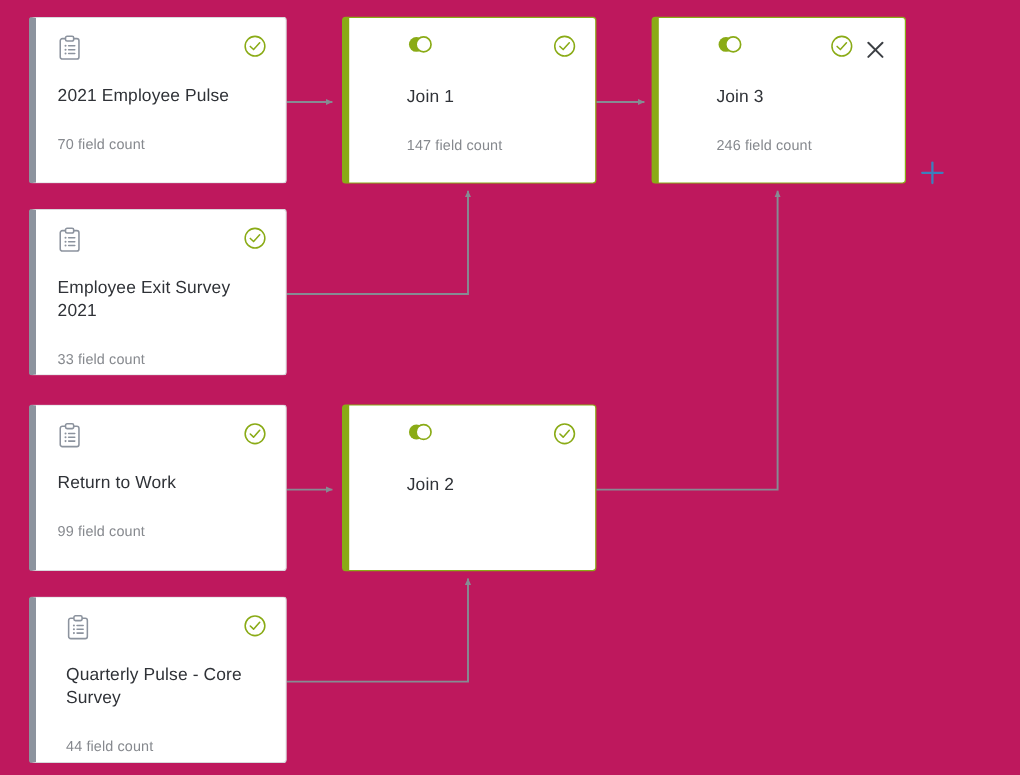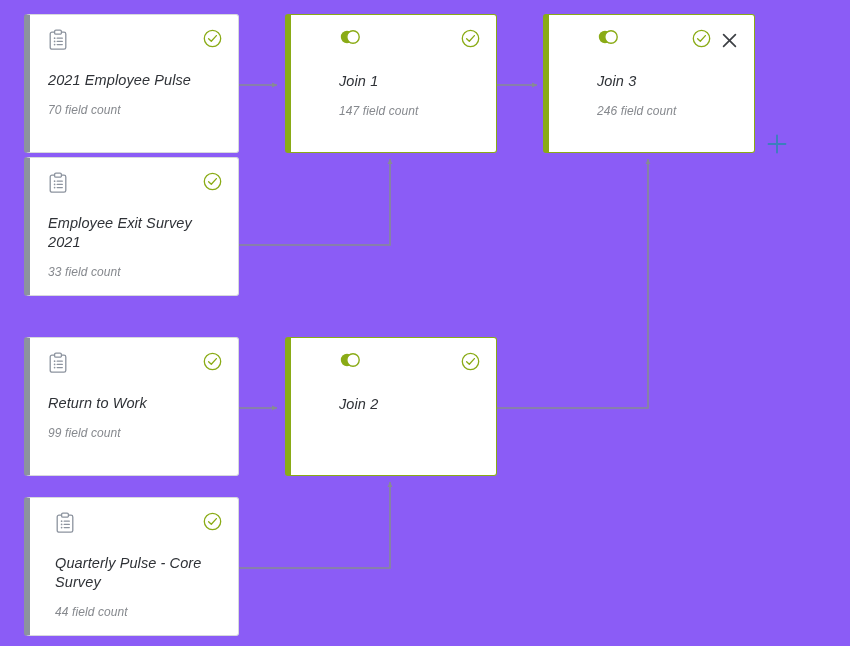--- a/index.html
+++ b/index.html
@@ -12,22 +12,21 @@
     height: 646px;
     background: #fbfbfb;
     font-family: "Liberation Sans", sans-serif;
     overflow: hidden;
   }
 
   #canvas {
     position: relative;
     width: 850px;
     height: 646px;
-    background: #8b5cf6;
-    font-style: italic;
+    background: #be185d;
   }
 
   
   #connectors {
     position: absolute;
     left: 0;
     top: 0;
     width: 850px;
     height: 646px;
     z-index: 1;
@@ -67,21 +66,21 @@
 
   .node-title {
     margin-top: 16px;
     font-size: 14.5px;
     line-height: 19px;
     color: #2f3237;
     font-weight: 400;
     letter-spacing: .1px;
   }
   .node-sub {
-    margin-top: 13px;
+    margin-top: 23px;
     font-size: 12px;
     line-height: 15px;
     color: #86898e;
     letter-spacing: .1px;
   }
   .node.join .node-title { margin-top: 17px; }
 
   
   .icon { display: block; }
   .icon-btn { pointer-events: auto; cursor: pointer; line-height: 0; }
@@ -144,21 +143,21 @@
             <circle cx="9.5" cy="9.5" r="8.2"></circle>
             <path d="M5.6,9.7 L8.3,12.3 L13.4,6.6" stroke-linecap="round" stroke-linejoin="round"></path>
           </svg>
         </span>
       </span>
     </div>
     <div class="node-title">2021 Employee Pulse</div>
     <div class="node-sub">70 field count</div>
   </div>
 
-  <div class="node source" style="left:24px; top:157px; width:215px; height:139px;">
+  <div class="node source" style="left:24px; top:174px; width:215px; height:139px;">
     <div class="node-head">
       <span class="icon">
         <svg width="20" height="22" viewBox="0 0 20 22" fill="none" stroke="#8c939e" stroke-width="1.3">
           <rect x="2.2" y="3.2" width="15.6" height="17" rx="1.8"></rect>
           <rect x="6.6" y="1.2" width="6.8" height="4" rx="1.3" fill="#ffffff"></rect>
           <circle cx="6.6" cy="9.2" r="0.85" fill="#8c939e" stroke="none"></circle>
           <circle cx="6.6" cy="12.4" r="0.85" fill="#8c939e" stroke="none"></circle>
           <circle cx="6.6" cy="15.6" r="0.85" fill="#8c939e" stroke="none"></circle>
           <line x1="9.2" y1="9.2" x2="14.3" y2="9.2" stroke-linecap="round"></line>
           <line x1="9.2" y1="12.4" x2="14.3" y2="12.4" stroke-linecap="round"></line>

